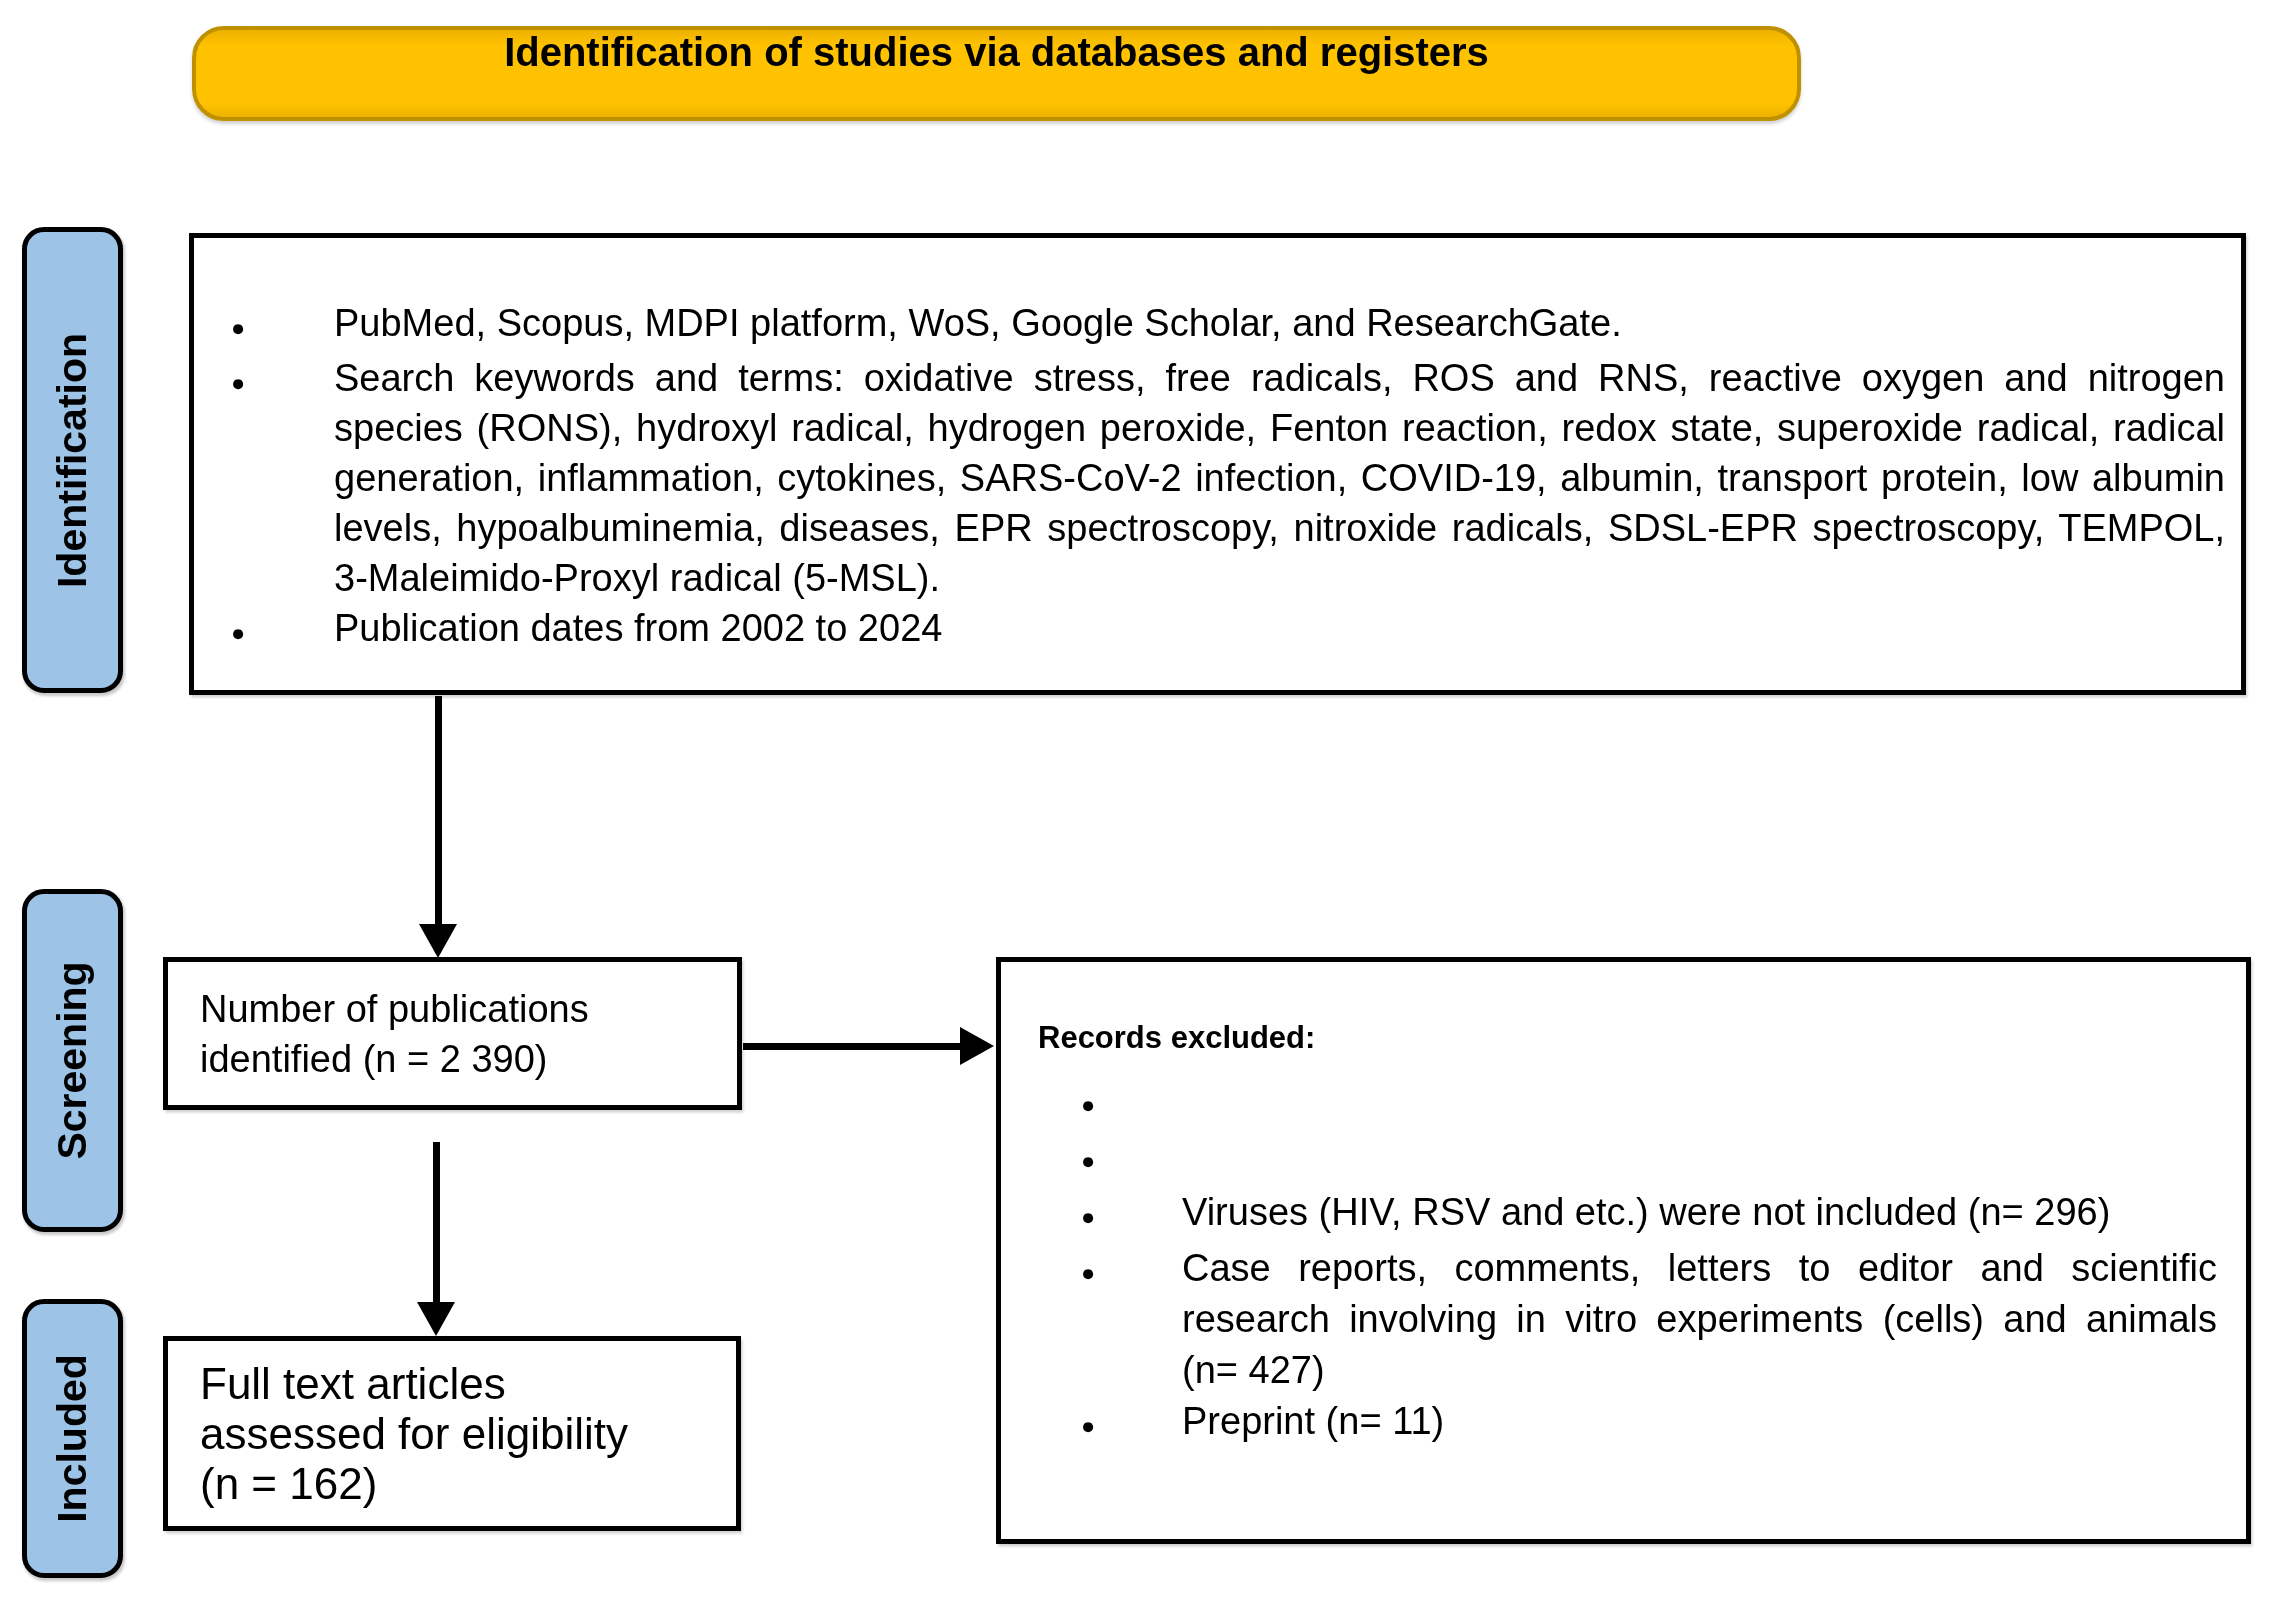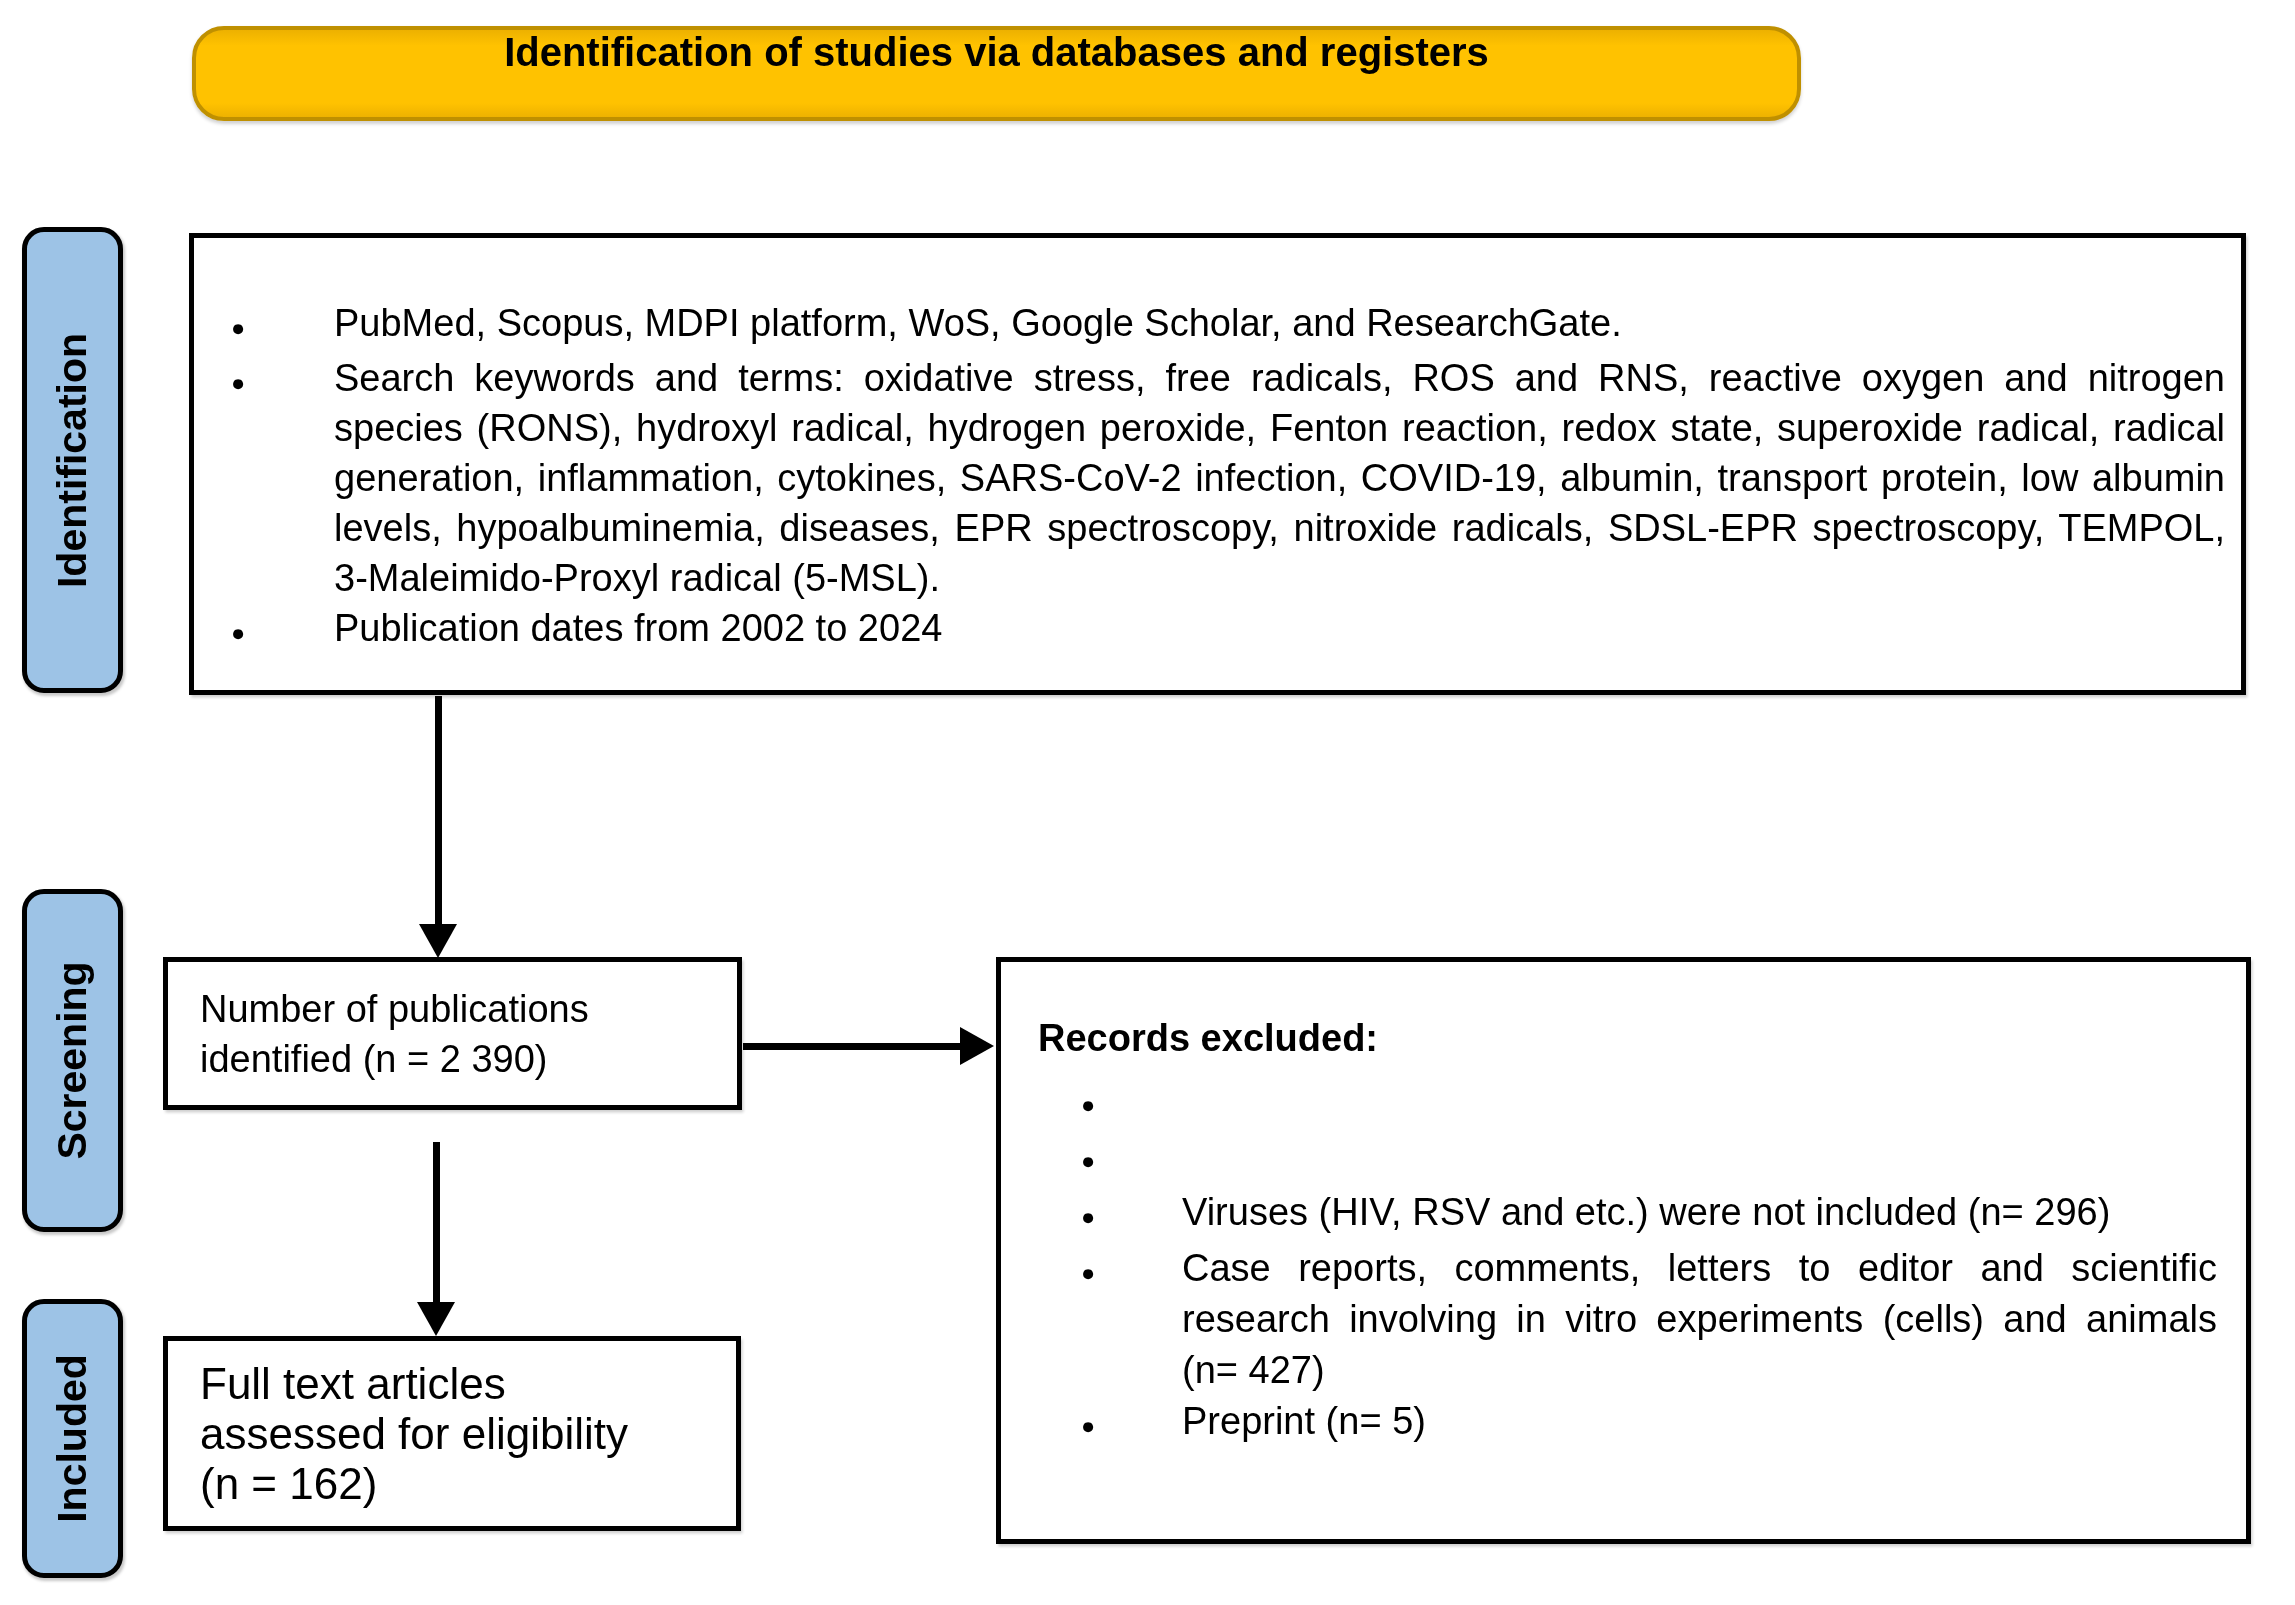--- a/index.html
+++ b/index.html
@@ -48,21 +48,21 @@
     display:flex;align-items:center;
     padding:0 103px 0 32px;font-size:38px;line-height:50px;
   }
   .ft-box{
     left:163px;top:1336px;width:578px;height:195px;
     display:flex;align-items:center;
     padding:0 81px 0 32px;font-size:44px;line-height:50px;
   }
 
   .rec-box{left:996px;top:957px;width:1255px;height:587px;padding:51px 29px 0 37px;}
-  .rec-box .heading{font-size:38px;font-weight:bold;line-height:50px;margin-bottom:11.7px;}
+  .rec-box .heading{font-size:31px;font-weight:bold;line-height:50px;margin-bottom:11.7px;}
   .rec-box .brow{display:flex;font-size:38px;line-height:51px;}
   .rec-box .dot{flex:0 0 144px;padding-left:43px;box-sizing:border-box;}
   .rec-box .btxt{flex:1;text-align:justify;}
 
   .dot b{font-size:0.62em;font-weight:normal;}
 
   
   .aline{background:#000;}
   .ahead-down{
     width:0;height:0;
@@ -128,21 +128,21 @@
   <div class="brow">
     <div class="dot"><b>●</b></div>
     <div class="btxt">Viruses (HIV, RSV and etc.) were not included (n= 296)</div>
   </div>
   <div class="brow">
     <div class="dot"><b>●</b></div>
     <div class="btxt">Case reports, comments, letters to editor and scientific research involving in vitro experiments (cells) and animals  (n= 427)</div>
   </div>
   <div class="brow">
     <div class="dot"><b>●</b></div>
-    <div class="btxt">Preprint (n= 5)</div>
+    <div class="btxt">Preprint (n= 11)</div>
   </div>
 </div>
 
 <div class="abs aline" style="left:433px;top:1142px;width:6.6px;height:163px;"></div>
 <div class="abs ahead-down" style="left:417px;top:1302px;"></div>
 
 <div class="abs box ft-box">
   <div>Full text articles assessed for eligibility (n = 162)</div>
 </div>
 

